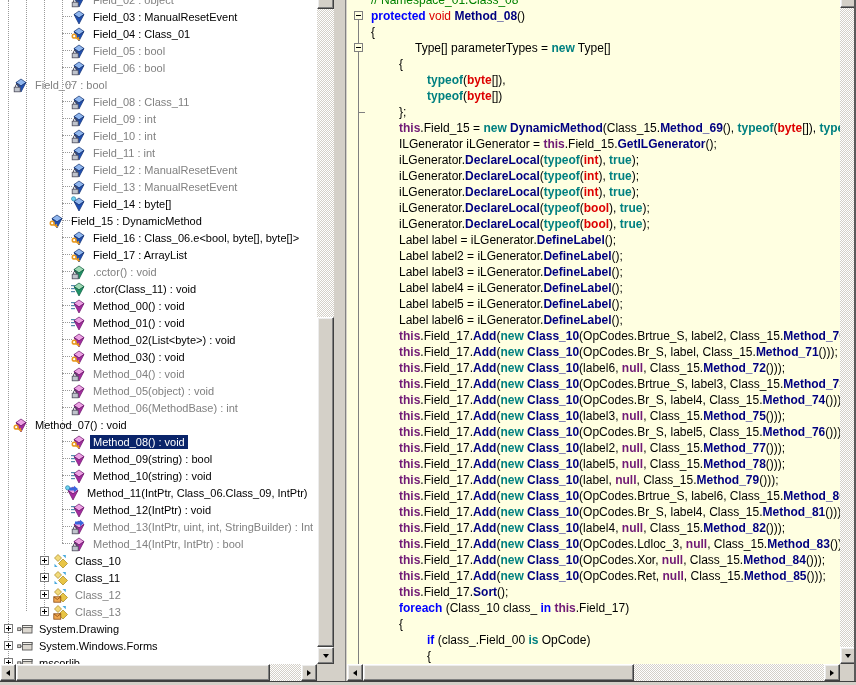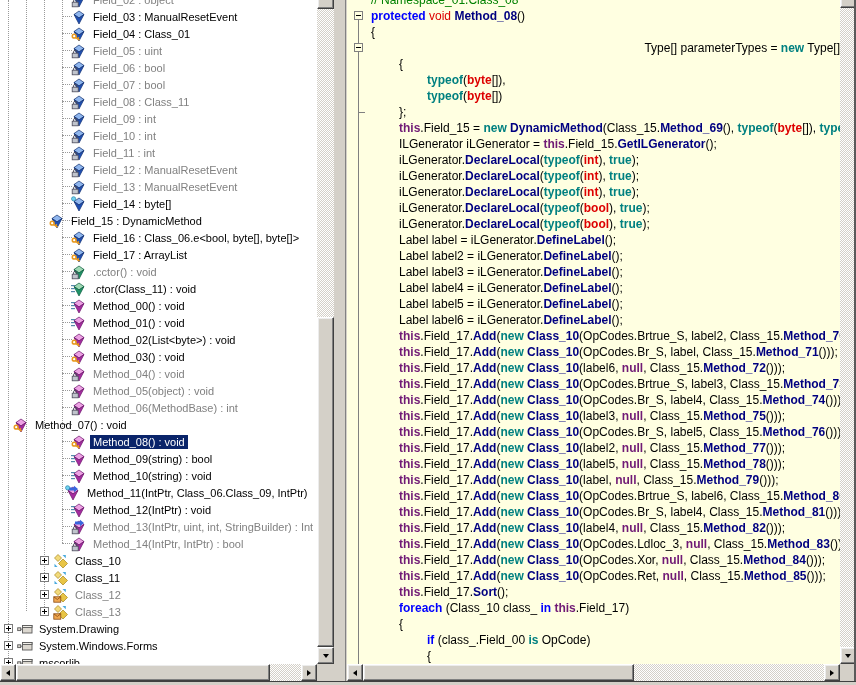--- a/index.html
+++ b/index.html
@@ -112,36 +112,36 @@
             <span class="stub" style="left: 62px; width: 10px; top: 8px;"></span>
             <span class="tspacer"></span>
             <span class="ticon">
               <svg width="16" height="16" viewBox="0 0 16 16">
                 <polygon points="3,5.5 8,2 13,5.5 8,9" fill="#8fb6ee" stroke="#12306e" stroke-width="0.7"></polygon>
                 <polygon points="3,5.5 8,15 13,5.5 8,9" fill="#1e4fb4" stroke="#12306e" stroke-width="0.7"></polygon>
                 <path d="M2.6 10.2 v-1.3 a1.6 1.6 0 0 1 3.2 0 v1.3" fill="none" stroke="#4a4a5a" stroke-width="1"></path>
                 <rect x="1.2" y="10.2" width="6" height="4.6" fill="#c0c4cc" stroke="#4a4a5a" stroke-width="0.8"></rect>
               </svg>
             </span>
-            <span class="lbl">Field_05 : uint</span>
+            <span class="lbl">Field_05 : bool</span>
           </div>
           <div class="trow muted" style="padding-left: 58px;">
             <span class="stub" style="left: 62px; width: 10px; top: 8px;"></span>
             <span class="tspacer"></span>
             <span class="ticon">
               <svg width="16" height="16" viewBox="0 0 16 16">
                 <polygon points="3,5.5 8,2 13,5.5 8,9" fill="#8fb6ee" stroke="#12306e" stroke-width="0.7"></polygon>
                 <polygon points="3,5.5 8,15 13,5.5 8,9" fill="#1e4fb4" stroke="#12306e" stroke-width="0.7"></polygon>
                 <path d="M2.6 10.2 v-1.3 a1.6 1.6 0 0 1 3.2 0 v1.3" fill="none" stroke="#4a4a5a" stroke-width="1"></path>
                 <rect x="1.2" y="10.2" width="6" height="4.6" fill="#c0c4cc" stroke="#4a4a5a" stroke-width="0.8"></rect>
               </svg>
             </span>
             <span class="lbl">Field_06 : bool</span>
           </div>
-          <div class="trow muted" style="padding-left: 58px;">
+          <div class="trow muted" style="">
             <span class="stub" style="left: 62px; width: 10px; top: 8px;"></span>
             <span class="tspacer"></span>
             <span class="ticon">
               <svg width="16" height="16" viewBox="0 0 16 16">
                 <polygon points="3,5.5 8,2 13,5.5 8,9" fill="#8fb6ee" stroke="#12306e" stroke-width="0.7"></polygon>
                 <polygon points="3,5.5 8,15 13,5.5 8,9" fill="#1e4fb4" stroke="#12306e" stroke-width="0.7"></polygon>
                 <path d="M2.6 10.2 v-1.3 a1.6 1.6 0 0 1 3.2 0 v1.3" fill="none" stroke="#4a4a5a" stroke-width="1"></path>
                 <rect x="1.2" y="10.2" width="6" height="4.6" fill="#c0c4cc" stroke="#4a4a5a" stroke-width="0.8"></rect>
               </svg>
             </span>
@@ -616,21 +616,21 @@
   </div>
 
   <div style="position:absolute;left:334px;top:0;width:11px;height:681px;background:#d4d0c8;"></div>
 
   <div id="code-panel">
     <div id="code-view">
       <div id="code-lines">
           <div class="cl" style="padding-left: 24px;"><span class="s-c">// Namespace_01.Class_08</span></div>
           <div class="cl" style="padding-left: 24px;"><span class="s-k">protected</span><span> </span><span class="s-r">void</span><span> </span><span class="s-n">Method_08</span><span>()</span></div>
           <div class="cl" style="padding-left: 24px;"><span>{</span></div>
-          <div class="cl" style="padding-left: 44px; text-align: right;"><span>Type[] parameterTypes = </span><span class="s-t">new</span><span> Type[]</span></div>
+          <div class="cl" style="padding-left: 68px;"><span>Type[] parameterTypes = </span><span class="s-t">new</span><span> Type[]</span></div>
           <div class="cl" style="padding-left: 52px;"><span>{</span></div>
           <div class="cl" style="padding-left: 80px;"><span class="s-t">typeof</span><span>(</span><span class="s-rb">byte</span><span>[]),</span></div>
           <div class="cl" style="padding-left: 80px;"><span class="s-t">typeof</span><span>(</span><span class="s-rb">byte</span><span>[])</span></div>
           <div class="cl" style="padding-left: 52px;"><span>};</span></div>
           <div class="cl" style="padding-left: 52px;"><span class="s-b">this</span><span>.Field_15 = </span><span class="s-t">new</span><span> </span><span class="s-n">DynamicMethod</span><span>(Class_15.</span><span class="s-n">Method_69</span><span>(), </span><span class="s-t">typeof</span><span>(</span><span class="s-rb">byte</span><span>[]), </span><span class="s-t">typeof</span></div>
           <div class="cl" style="padding-left: 52px;"><span>ILGenerator iLGenerator = </span><span class="s-b">this</span><span>.Field_15.</span><span class="s-n">GetILGenerator</span><span>();</span></div>
           <div class="cl" style="padding-left: 52px;"><span>iLGenerator.</span><span class="s-n">DeclareLocal</span><span>(</span><span class="s-t">typeof</span><span>(</span><span class="s-rb">int</span><span>), </span><span class="s-t">true</span><span>);</span></div>
           <div class="cl" style="padding-left: 52px;"><span>iLGenerator.</span><span class="s-n">DeclareLocal</span><span>(</span><span class="s-t">typeof</span><span>(</span><span class="s-rb">int</span><span>), </span><span class="s-t">true</span><span>);</span></div>
           <div class="cl" style="padding-left: 52px;"><span>iLGenerator.</span><span class="s-n">DeclareLocal</span><span>(</span><span class="s-t">typeof</span><span>(</span><span class="s-rb">int</span><span>), </span><span class="s-t">true</span><span>);</span></div>
           <div class="cl" style="padding-left: 52px;"><span>iLGenerator.</span><span class="s-n">DeclareLocal</span><span>(</span><span class="s-t">typeof</span><span>(</span><span class="s-rb">bool</span><span>), </span><span class="s-t">true</span><span>);</span></div>

